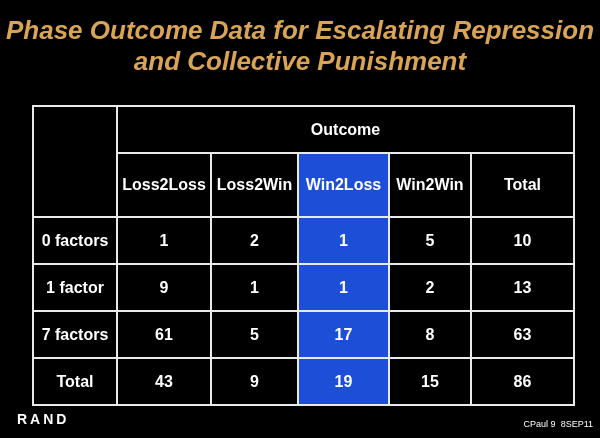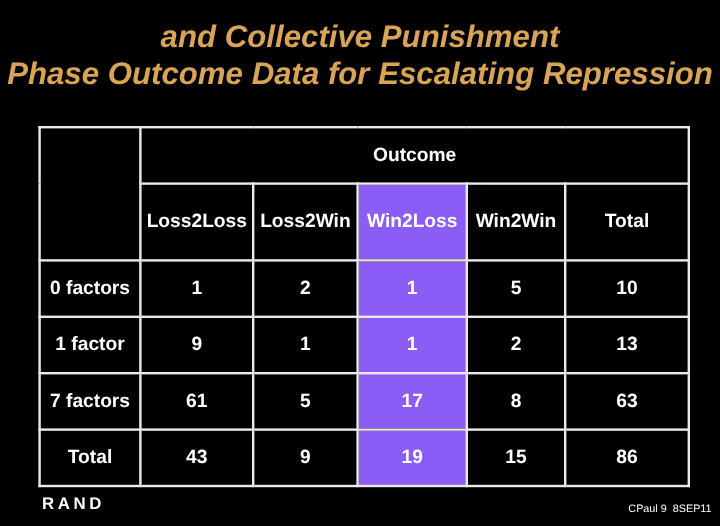--- a/index.html
+++ b/index.html
@@ -56,51 +56,50 @@
 
   .outcome-cell {
     font-size: 19px;
   }
   .rowlabel-cell {
     text-align: left;
     padding-left: 8px;
     margin-left: 42px;
   }
   .hl {
-    background: #8b5cf6;
+    background: #1d4ed8;
   }
   .hl-body {
     border-top-color: #2A0502;
   }
   .rand-logo {
     position: absolute;
     left: 17px;
     bottom: 11px;
     color: #FFFFFF;
     font-weight: bold;
     font-size: 14px;
     letter-spacing: 3px;
-    margin-left: 18px;
   }
   .credit {
     position: absolute;
     right: 7px;
     bottom: 9px;
     color: #FFFFFF;
     font-weight: normal;
     font-size: 9px;
     white-space: pre;
   }
 </style>
 </head>
 <body>
 
 <div class="slide-title">
+  <div>Phase Outcome Data for Escalating Repression</div>
   <div>and Collective Punishment</div>
-  <div>Phase Outcome Data for Escalating Repression</div>
 </div>
 
 <table class="outcome-table">
   <colgroup>
     <col class="col-label">
       <col class="col-l2l">
       <col class="col-l2w">
     <col class="col-w2l">
       <col class="col-w2w">
       <col class="col-total">

